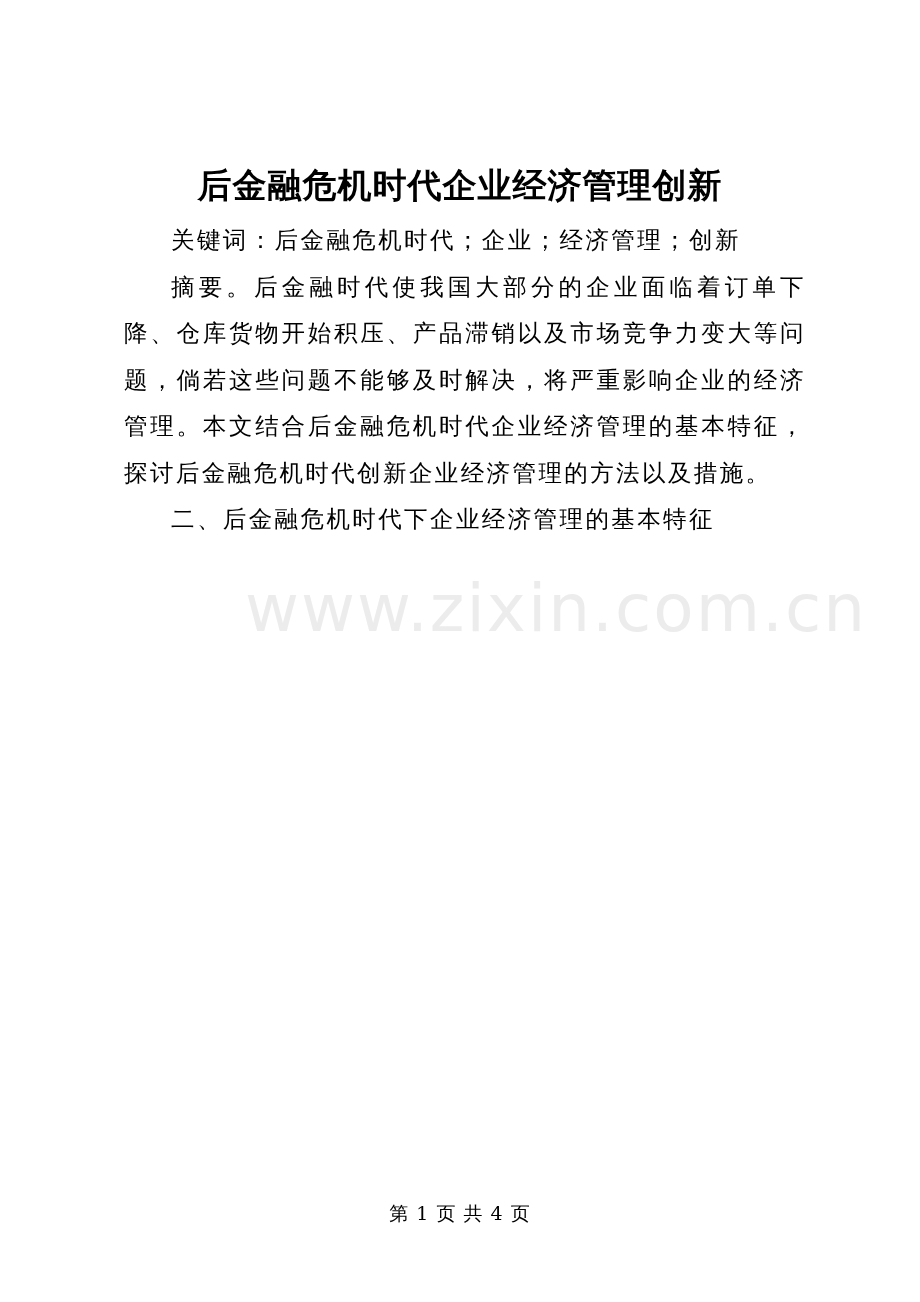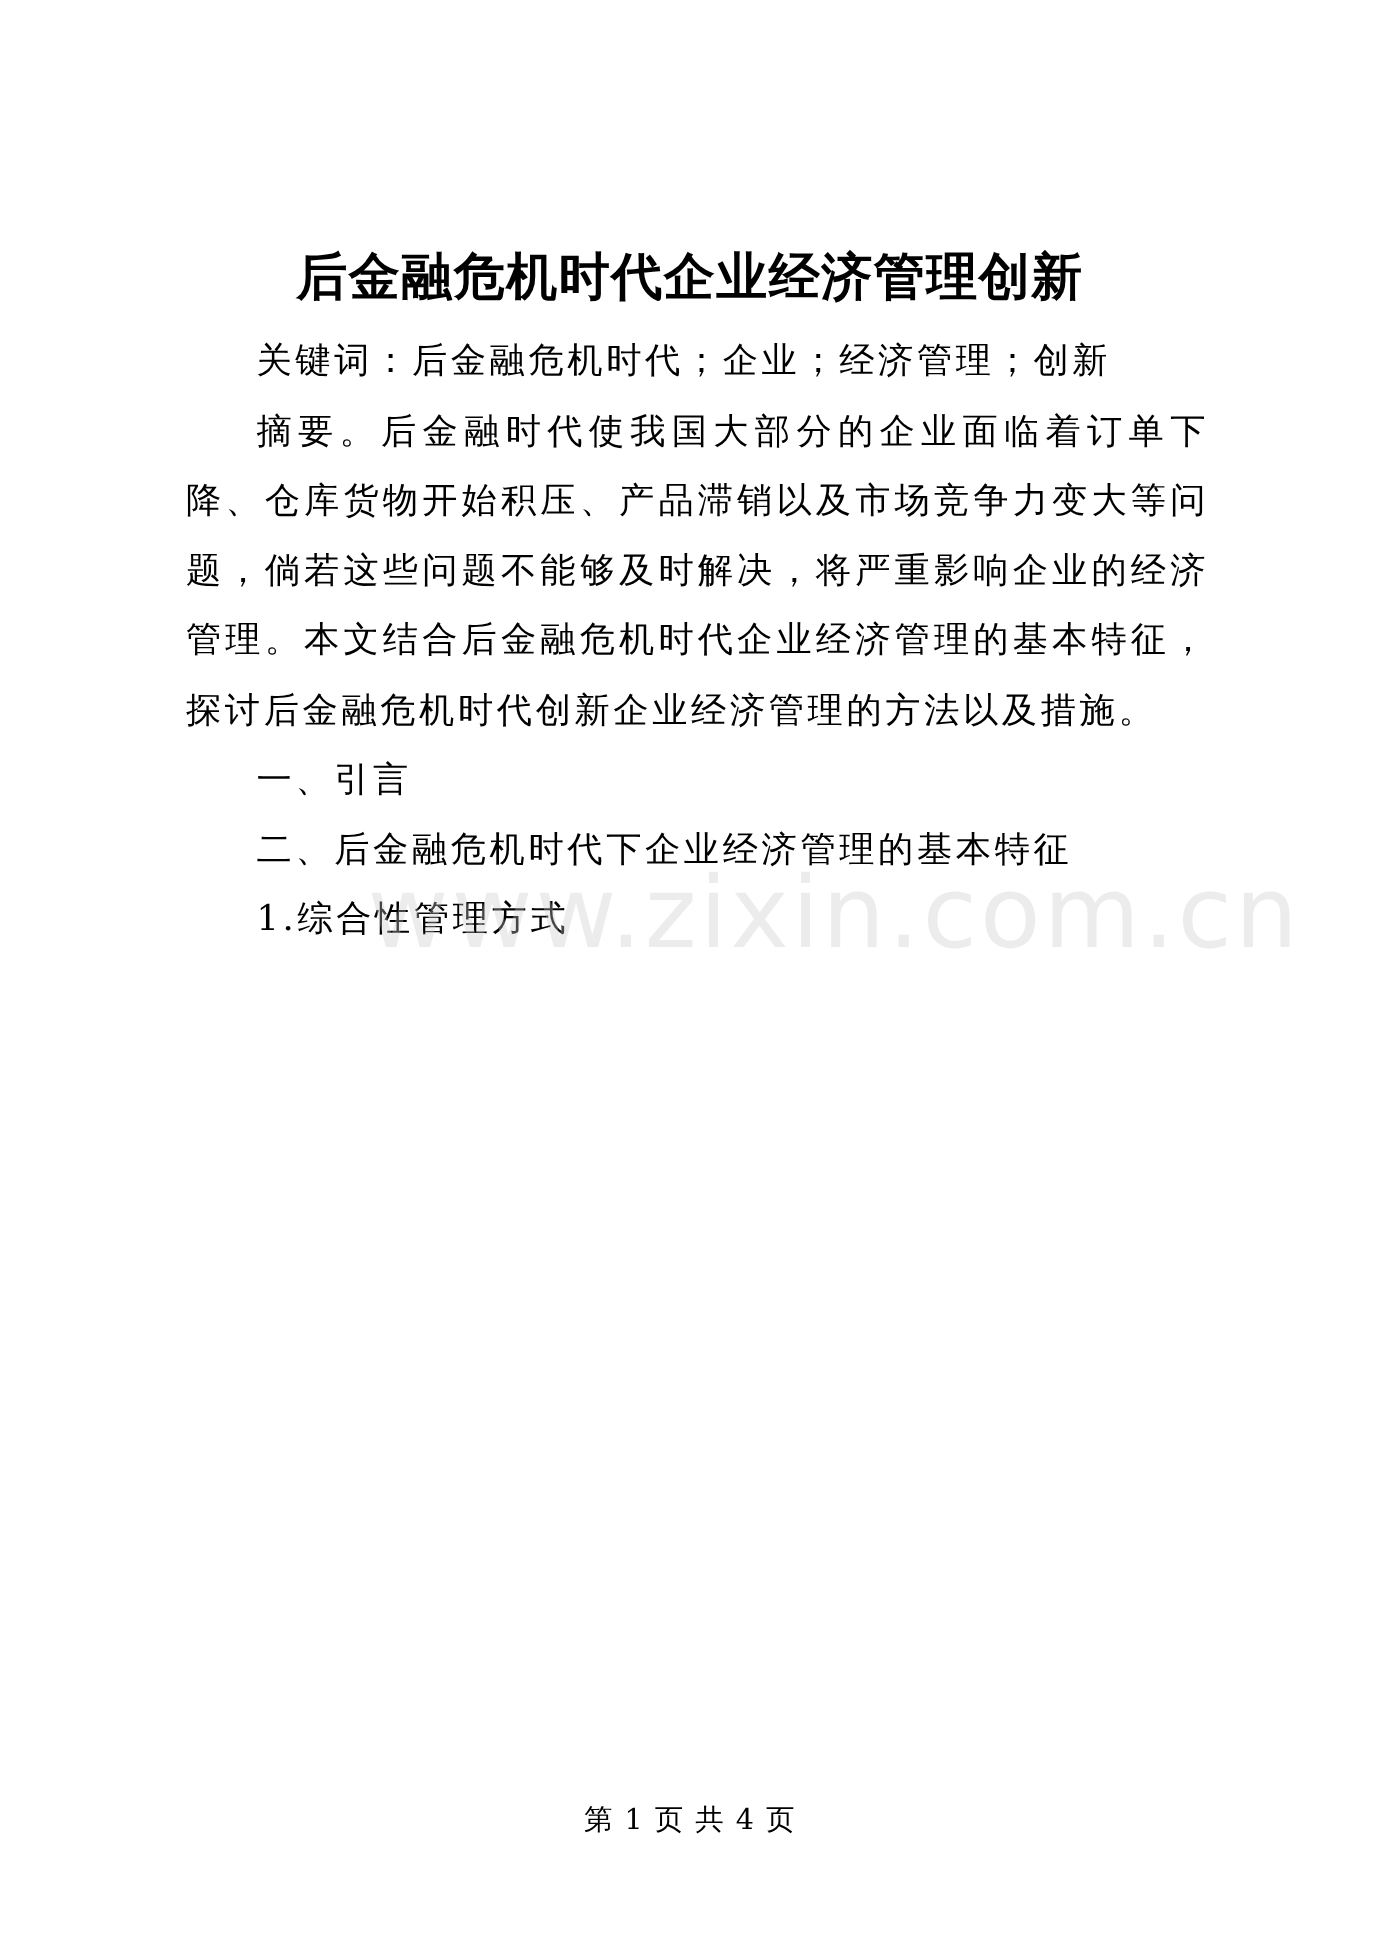--- a/index.html
+++ b/index.html
@@ -78,22 +78,20 @@
 </head>
 <body>
 
 <div class="page">
 
   <div class="title">后金融危机时代企业经济管理创新</div>
 
   <div class="body-text">
     <p class="para">关键词：后金融危机时代；企业；经济管理；创新</p>
     <p class="para">摘要。后金融时代使我国大部分的企业面临着订单下降、仓库货物开始积压、产品滞销以及市场竞争力变大等问题，倘若这些问题不能够及时解决，将严重影响企业的经济管理。本文结合后金融危机时代企业经济管理的基本特征，探讨后金融危机时代创新企业经济管理的方法以及措施。</p>
-    <p class="heading">一、引言</p>
     <p class="heading">二、后金融危机时代下企业经济管理的基本特征</p>
-    <p class="heading">1.综合性管理方式</p>
   </div>
 
   <div class="watermark">www.zixin.com.cn</div>
 
   <div class="footer">第 1 页  共 4 页</div>
 
 </div>
 
 </body></html>

